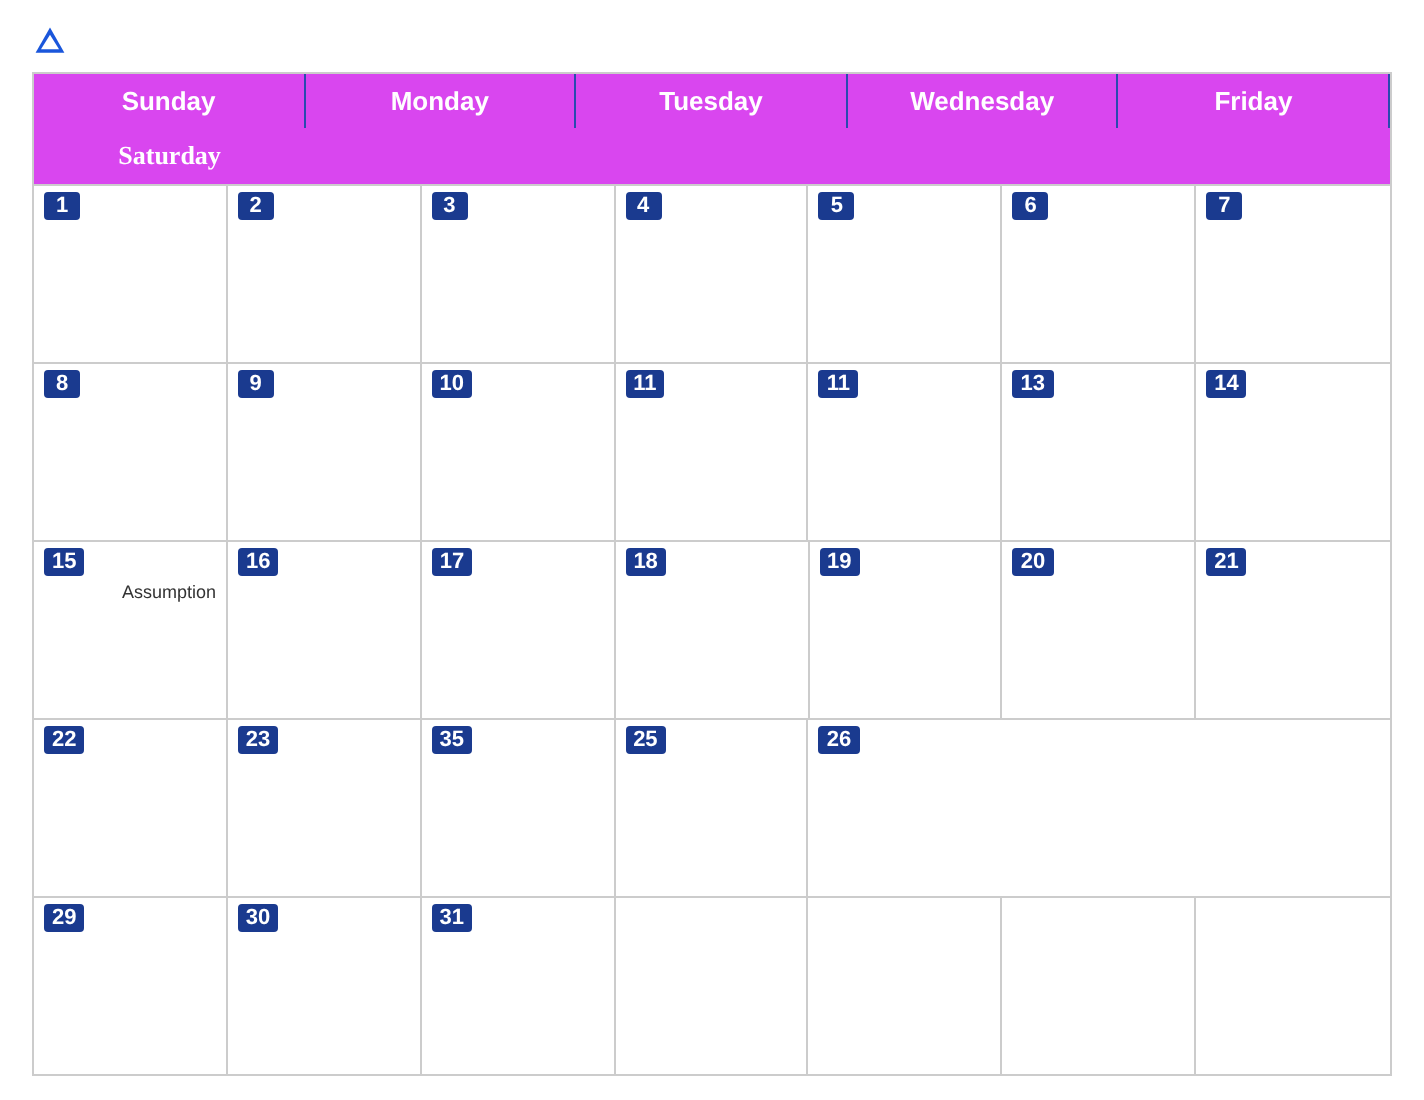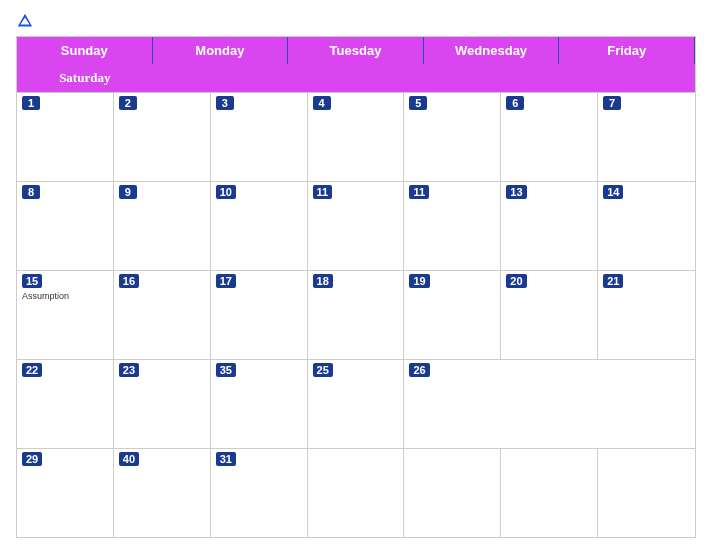--- a/index.html
+++ b/index.html
@@ -119,20 +119,21 @@
       border-radius: 2px;
       min-width: 18px;
       text-align: center;
       align-self: flex-start;
       margin-bottom: 2px;
     }
     .holiday-label {
       font-size: 9px;
       color: #333;
       margin-top: 1px;
+      margin-left: 39px;
     }
   </style>
 </head>
 <body>
 
 <div class="page">
   <div class="header">
     <div class="logo-area">
       <div class="logo-text">
         <svg class="logo-icon" viewBox="0 0 20 20">
@@ -244,21 +245,21 @@
           </div>
           <div class="day-cell">
             <span class="day-number">26</span>
           </div>
         </div>
         <div class="week-row">
           <div class="day-cell">
             <span class="day-number">29</span>
           </div>
           <div class="day-cell">
-            <span class="day-number">40</span>
+            <span class="day-number">30</span>
           </div>
           <div class="day-cell">
             <span class="day-number">31</span>
           </div>
           <div class="day-cell"></div>
           <div class="day-cell"></div>
           <div class="day-cell"></div>
           <div class="day-cell"></div>
         </div>
       </div>

